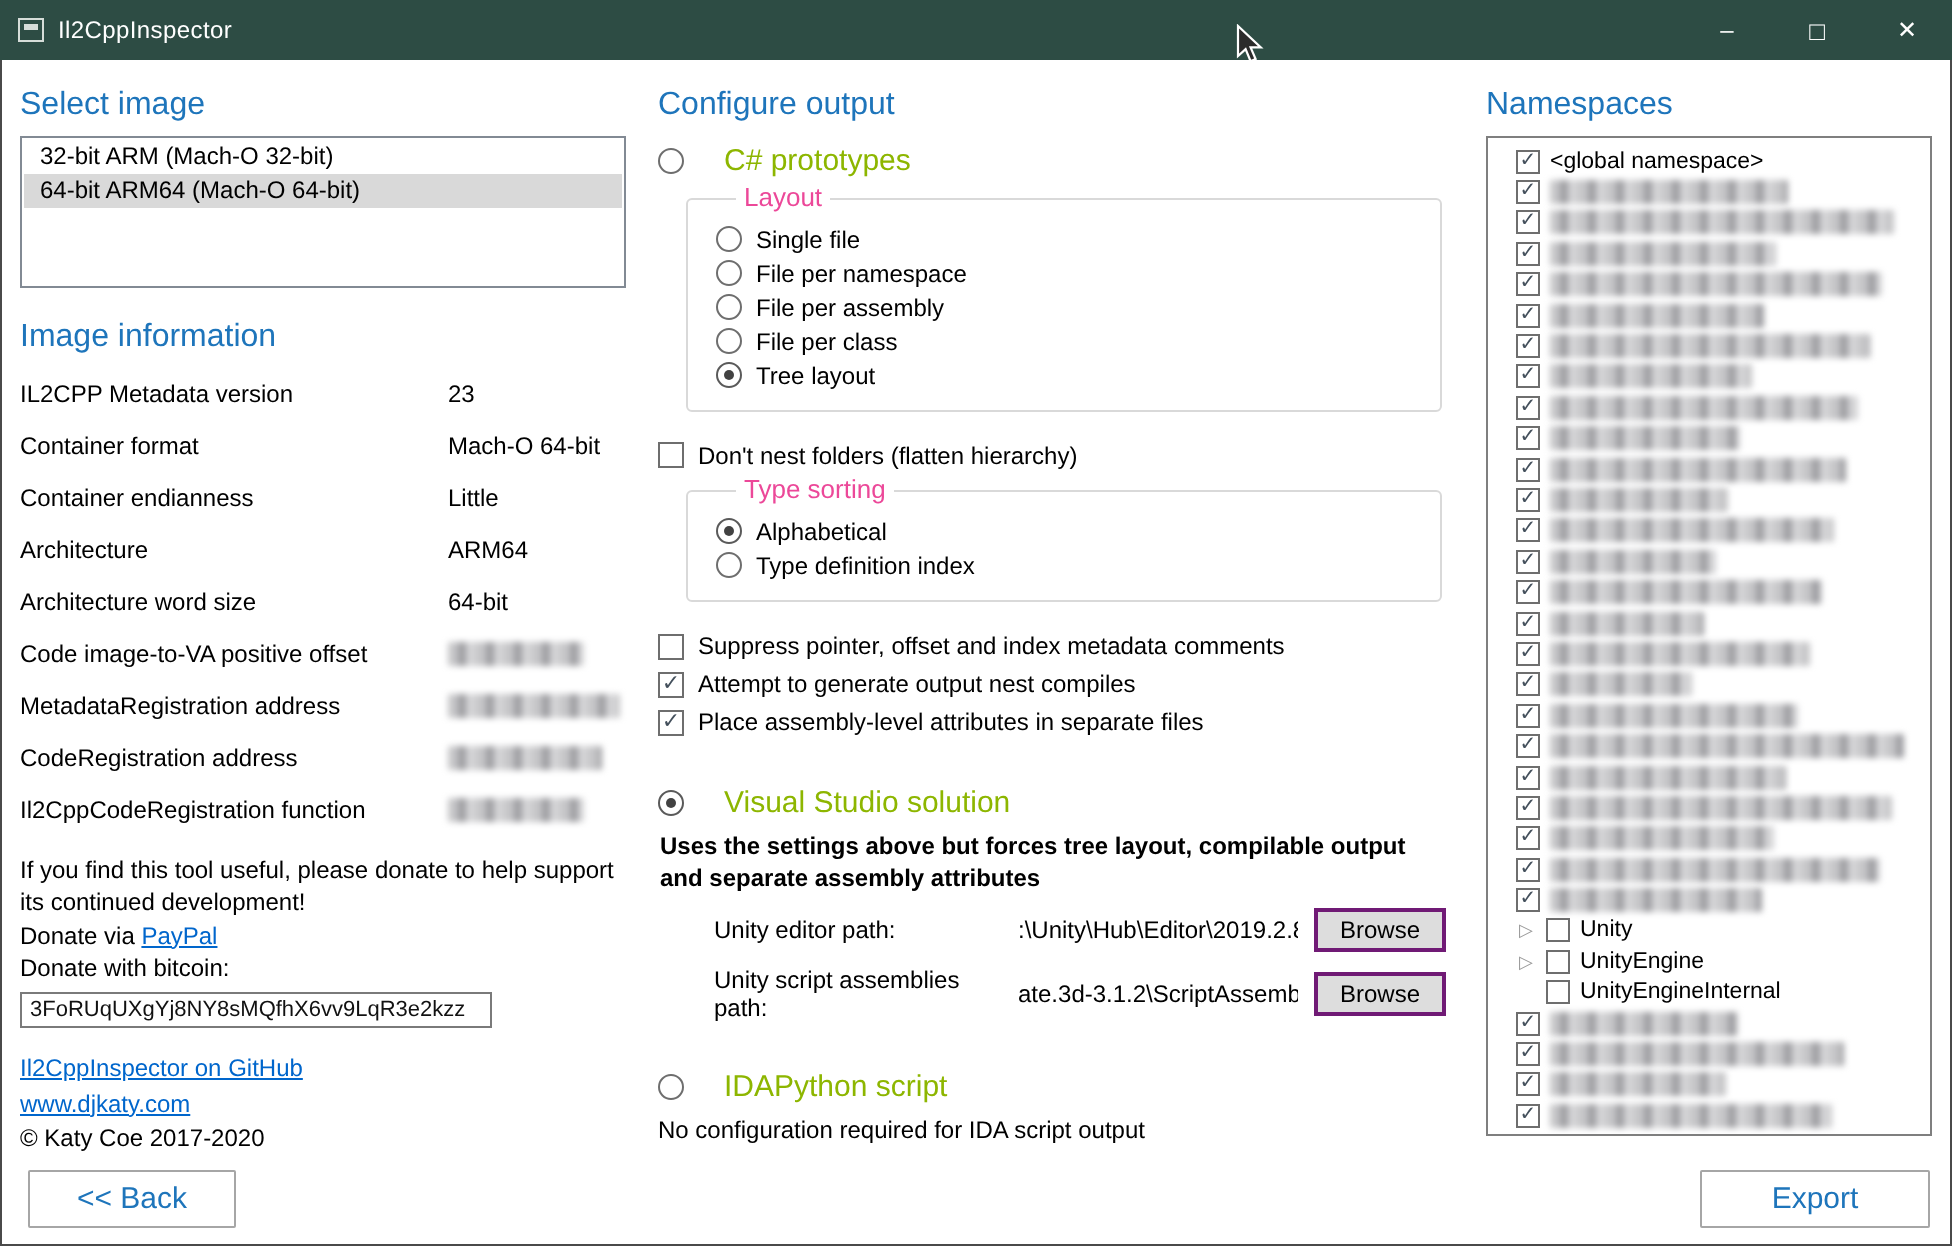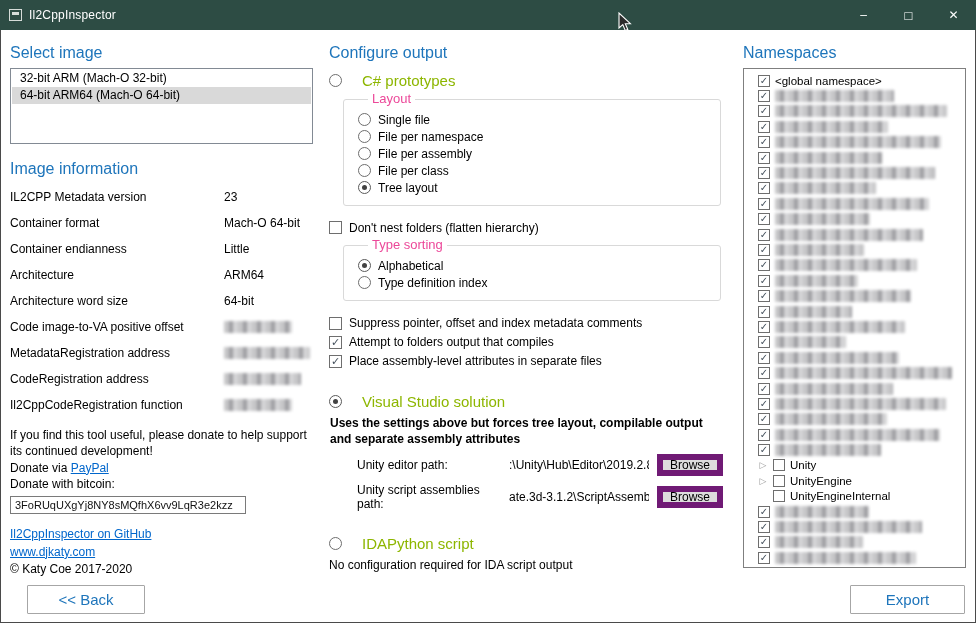--- a/index.html
+++ b/index.html
@@ -43,21 +43,21 @@
   .link { color:#0066cc; text-decoration:underline; cursor:pointer; }
   .btc-input { width:236px; font-size:11px; font-family:"Liberation Sans",sans-serif;
                border:1px solid #7a7a7a; padding:2px 4px; margin-top:2px; color:#111; }
 
   .links-block { margin-top:12px; font-size:12px; line-height:1.45; }
   .copyright { color:#000; text-decoration:none; }
 
   .big-btn { position:absolute; bottom:9px; background:#fff; border:1px solid #a6a6a6; border-radius:1px;
              color:#1e75bb; font-size:15px; height:29px; display:flex; align-items:center; justify-content:center;
              cursor:pointer; font-family:"Liberation Sans",sans-serif; }
-  #back-btn { left:27px; width:118px; }
+  #back-btn { left:14px; width:104px; }
   #export-btn { right:11px; width:115px; }
 
   
   .green-opt { display:flex; align-items:center; gap:20px; margin:10px 0 6px 0; cursor:pointer; }
   .green-opt.gap-top { margin-top:24px; }
   .opt-green { color:#8db600; font-size:15px; }
 
   .radio { width:13px; height:13px; border:1px solid #6e6e6e; border-radius:50%; background:#fff;
            position:relative; flex:none; display:inline-block; }
   .radio.on { border-color:#5a5a5a; }
@@ -76,21 +76,21 @@
 
   #flatten-slot { margin:14px 0 0 0; }
   #extra-checkboxes { margin-top:14px; }
   #extra-checkboxes .opt-row { margin:3px 0; height:16px; }
 
   .vs-desc { font-size:12px; margin:0 0 6px 1px; width:396px; line-height:1.3;font-weight:bold; }
   #vs-fields { margin-left:28px; }
   .vs-field { display:flex; align-items:center; margin:7px 0; font-size:12px; }
   .f-label { width:152px; flex:none; }
   .f-value { width:140px; text-align:right; margin-right:8px; white-space:nowrap; overflow:hidden; }
-  .browse-btn { width:66px; height:22px; background:#ddd; border:6px solid #701a75; font-size:12px;
+  .browse-btn { width:66px; height:22px; background:#ddd; border:2px solid #701a75; font-size:12px;
                 font-family:"Liberation Sans",sans-serif; display:flex; align-items:center; justify-content:center;
                 cursor:pointer; border-radius:0; }
   .ida-desc { font-size:12px; margin-top:0; }
 
   
   .ns-panel { border:1px solid #7f7f7f; height:500px; margin-top:3px; padding:4px 3px 4px 14px; overflow:hidden; }
   .ns-row { display:flex; align-items:center; gap:5px; height:15.4px; font-size:11.5px; cursor:default; }
   .ns-label { white-space:nowrap; }
   .expander { width:10px; flex:none; color:#9a9a9a; font-size:9px; line-height:10px; text-align:center; }
 
@@ -234,21 +234,21 @@
           </div>
       </div>
 
       <div id="extra-checkboxes">
           <div class="opt-row">
             <span class="check"></span>
             <span>Suppress pointer, offset and index metadata comments</span>
           </div>
           <div class="opt-row">
             <span class="check on">✓</span>
-            <span>Attempt to folders output that compiles</span>
+            <span>Attempt to generate output nest compiles</span>
           </div>
           <div class="opt-row">
             <span class="check on">✓</span>
             <span>Place assembly-level attributes in separate files</span>
           </div>
         </div>
 
       <div class="green-opt gap-top">
         <span class="radio on"></span>
         <span class="opt-green">Visual Studio solution</span>

